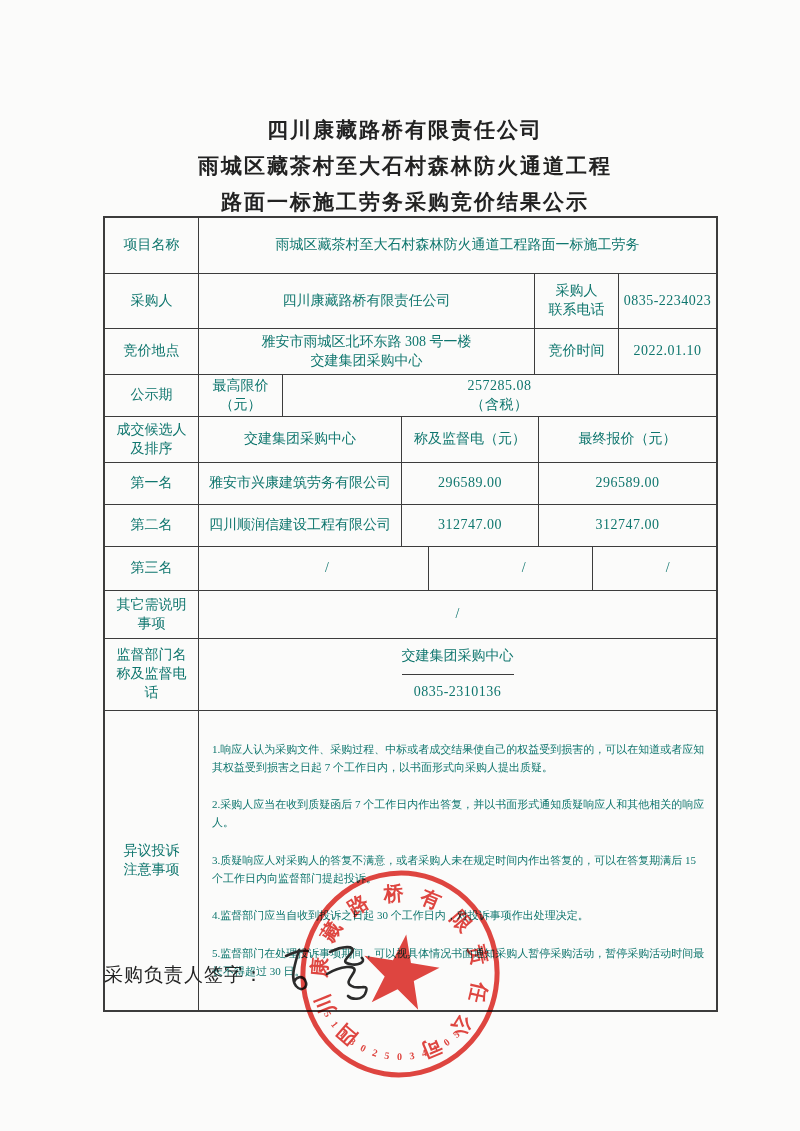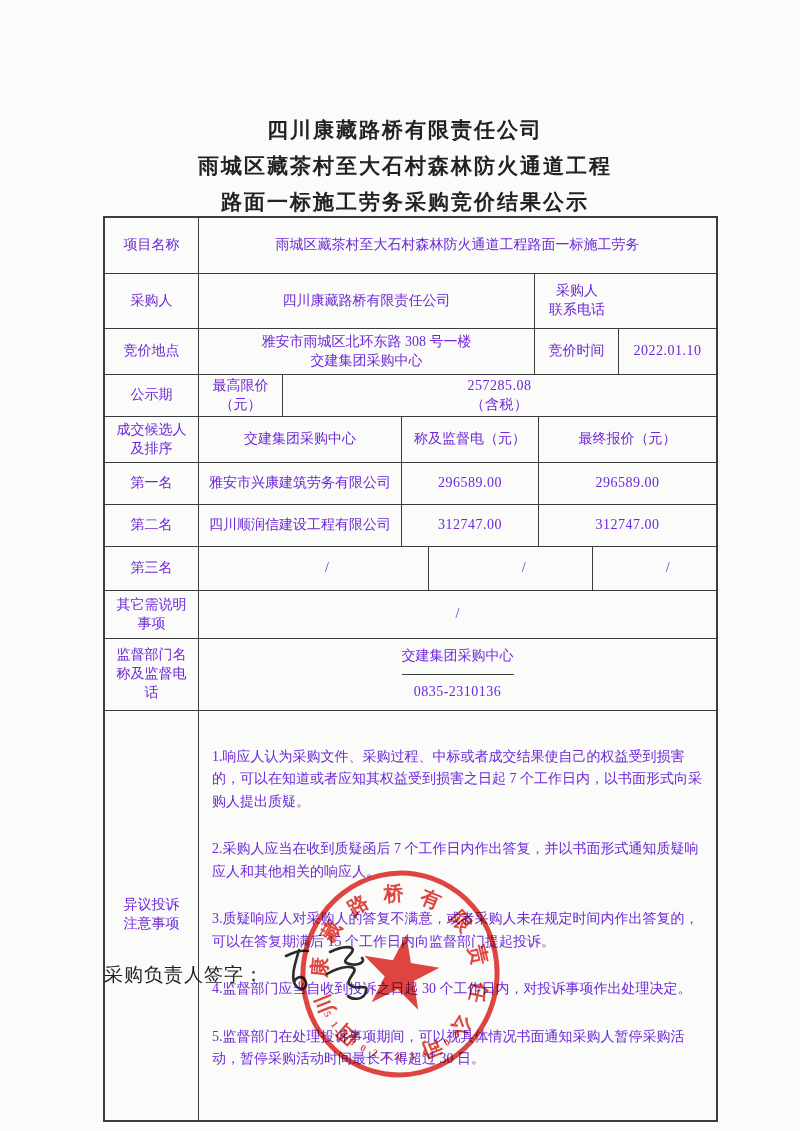--- a/index.html
+++ b/index.html
@@ -30,21 +30,21 @@
   }
   .t-row{display:flex;border-bottom:1.5px solid #3c3c3c;box-sizing:border-box;}
   .t-row:last-child{border-bottom:none;}
   .t-cell{
     display:flex;align-items:center;justify-content:center;
     text-align:center;box-sizing:border-box;
     border-right:1.5px solid #3c3c3c;
     white-space:pre-line;
     line-height:1.35;
     padding:2px 4px;
-    color:#6d28d9;
+    color:#0f766e;
   }
   .t-cell:last-child{border-right:none;}
   .w-label{width:94px;flex:none;}
   .w-value-b{width:336px;flex:none;}
   .w-label2{width:84px;flex:none;}
   .w-name{width:203px;flex:none;}
   .w-bid1{width:137px;flex:none;}
   .grow{flex:1;}
   .h56{height:56px;} .h55{height:55px;} .h46{height:46px;} .h42{height:42px;}
   .h44{height:44px;gap:27px;} .h48{height:48px;}
@@ -56,22 +56,22 @@
     height:36px;display:flex;align-items:center;justify-content:center;
     box-sizing:border-box;white-space:pre-line;
   }
   .sub-cell:first-child{border-bottom:1.5px solid #3c3c3c;}
 
   
   .obj-row{min-height:262px;}
   .obj-label{align-items:center;}
   .obj-text{
     display:block;text-align:left;
-    padding:12px 10px 24px 13px;
-    font-size:14px;line-height:1.62;
+    padding:12px 10px 10px 13px;
+    font-size:11px;line-height:1.62;
   }
   .obj-text p{margin:0 0 2px 0;white-space:normal;}
 
   
   .sign-line{
     position:absolute;top:962px;left:104px;
     font-size:19px;letter-spacing:1px;color:#222;
     display:flex;align-items:center;
   }
   .signature-svg{position:absolute;top:938px;left:272px;}
@@ -104,20 +104,21 @@
     <div class="t-row h56">
       <div class="t-cell w-label">项目名称</div>
       <div class="t-cell grow">雨城区藏茶村至大石村森林防火通道工程路面一标施工劳务</div>
     </div>
 
     <div class="t-row h55">
       <div class="t-cell w-label">采购人</div>
       <div class="t-cell w-value-b">四川康藏路桥有限责任公司</div>
       <div class="t-cell w-label2">采购人
 联系电话</div>
+      <div class="t-cell grow num">0835-2234023</div>
     </div>
 
     <div class="t-row h46">
       <div class="t-cell w-label">竞价地点</div>
       <div class="t-cell w-value-b">雅安市雨城区北环东路 308 号一楼
 交建集团采购中心</div>
       <div class="t-cell w-label2">竞价时间</div>
       <div class="t-cell grow num">2022.01.10</div>
     </div>
 

